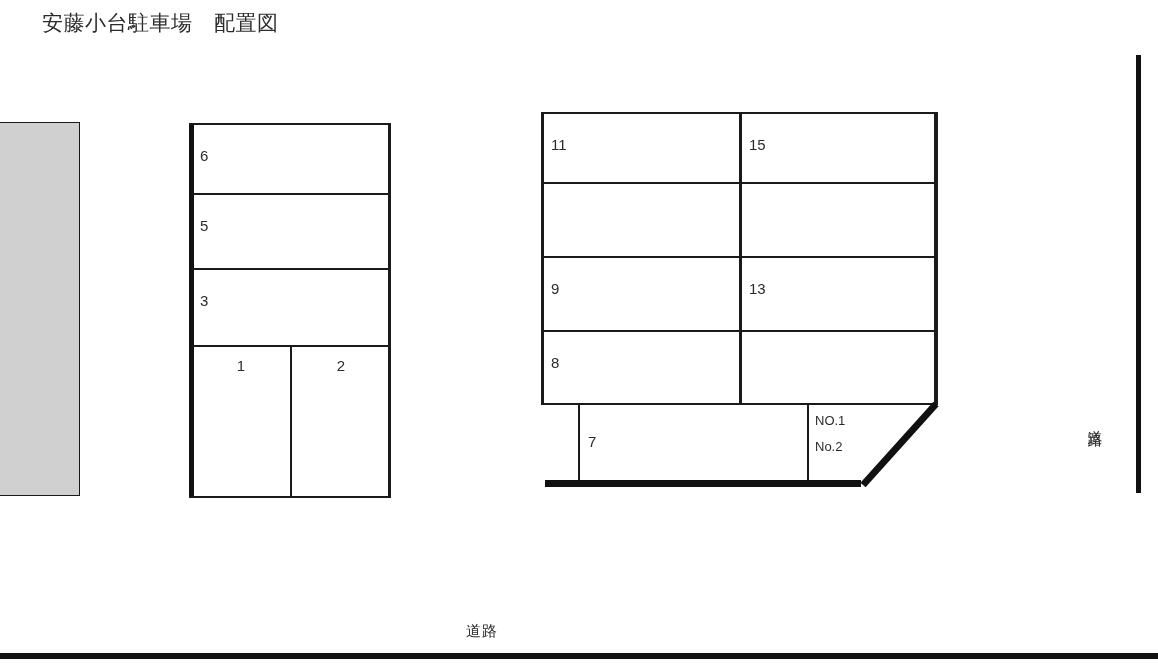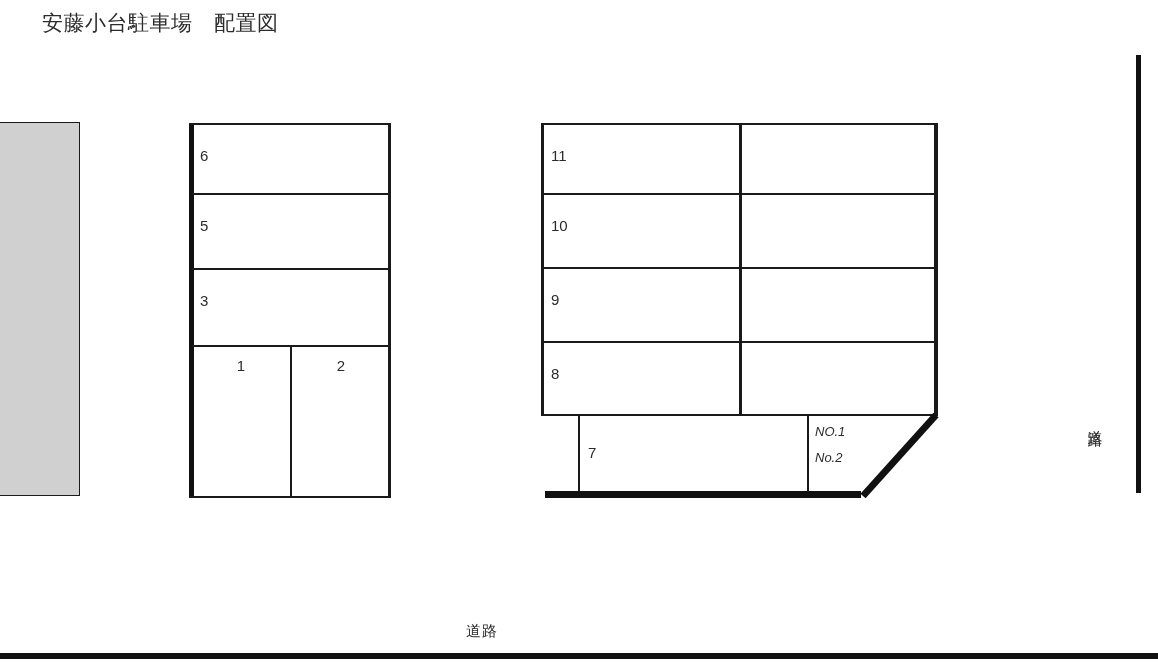--- a/index.html
+++ b/index.html
@@ -97,21 +97,21 @@
     color: #2b2b2b;
     white-space: nowrap;
   }
   .cell-label.tl {  }
   .cell-label.tc {  }
 
   
   .right-block {
     position: absolute;
     left: 541px;
-    top: 123px;
+    top: 112px;
     width: 397px;
     height: 375px;
   }
   .right-block .edge-left {
     position: absolute;
     left: 0; top: 0;
     width: 2.5px; height: 293px;
     background: #1a1a1a;
   }
   .right-block .edge-right {
@@ -254,45 +254,48 @@
 
   <div class="edge-left"></div>
   <div class="edge-right"></div>
   <div class="col-div"></div>
 
   <div class="hline" style="left:0; top:0; width:397px; height:2px;"></div>
 
   <div class="blk" style="left:2px; top:2px; width:196px; height:68px;">
     <span class="cell-label tl" style="left:8px; top:22px;">11</span>
   </div>
+  <div class="blk" style="left:200px; top:2px; width:193px; height:68px;">
+    <span class="cell-label tl" style="left:8px; top:22px;">15</span>
+  </div>
   <div class="row-sep" style="top:70px;"></div>
 
-  <div class="blk" style="left:2px; top:72px; width:196px; height:72px;">
-    <span class="cell-label tl" style="left:8px; top:22px;">10</span>
-  </div>
   <div class="row-sep" style="top:144px;"></div>
 
   <div class="blk" style="left:2px; top:146px; width:196px; height:72px;">
     <span class="cell-label tl" style="left:8px; top:22px;">9</span>
+  </div>
+  <div class="blk" style="left:200px; top:146px; width:193px; height:72px;">
+    <span class="cell-label tl" style="left:8px; top:22px;">13</span>
   </div>
   <div class="row-sep" style="top:218px;"></div>
 
   <div class="blk" style="left:2px; top:220px; width:196px; height:71px;">
     <span class="cell-label tl" style="left:8px; top:22px;">8</span>
   </div>
 
   <div class="strip-top"></div>
   <div class="strip-7-left"></div>
   <div class="strip-no-left"></div>
 
   <div class="blk" style="left:39px; top:293px; width:227px; height:80px;">
     <span class="cell-label tl" style="left:8px; top:28px;">7</span>
   </div>
 
-  <div class="blk" style="left:268px; top:293px; width:125px; height:80px;font-style:italic;">
+  <div class="blk" style="left:268px; top:293px; width:125px; height:80px;">
     <span class="cell-label" style="left:6px; top:7px; font-size:13px;">NO.1</span>
     <span class="cell-label" style="left:6px; top:33px; font-size:13px;">No.2</span>
   </div>
 
   <div class="strip-bottom"></div>
 
   <svg class="diagonal" viewBox="0 0 100 95">
     <line x1="95" y1="7" x2="22" y2="88" stroke="#111" stroke-width="7" stroke-linecap="butt"></line>
   </svg>
 </div>

